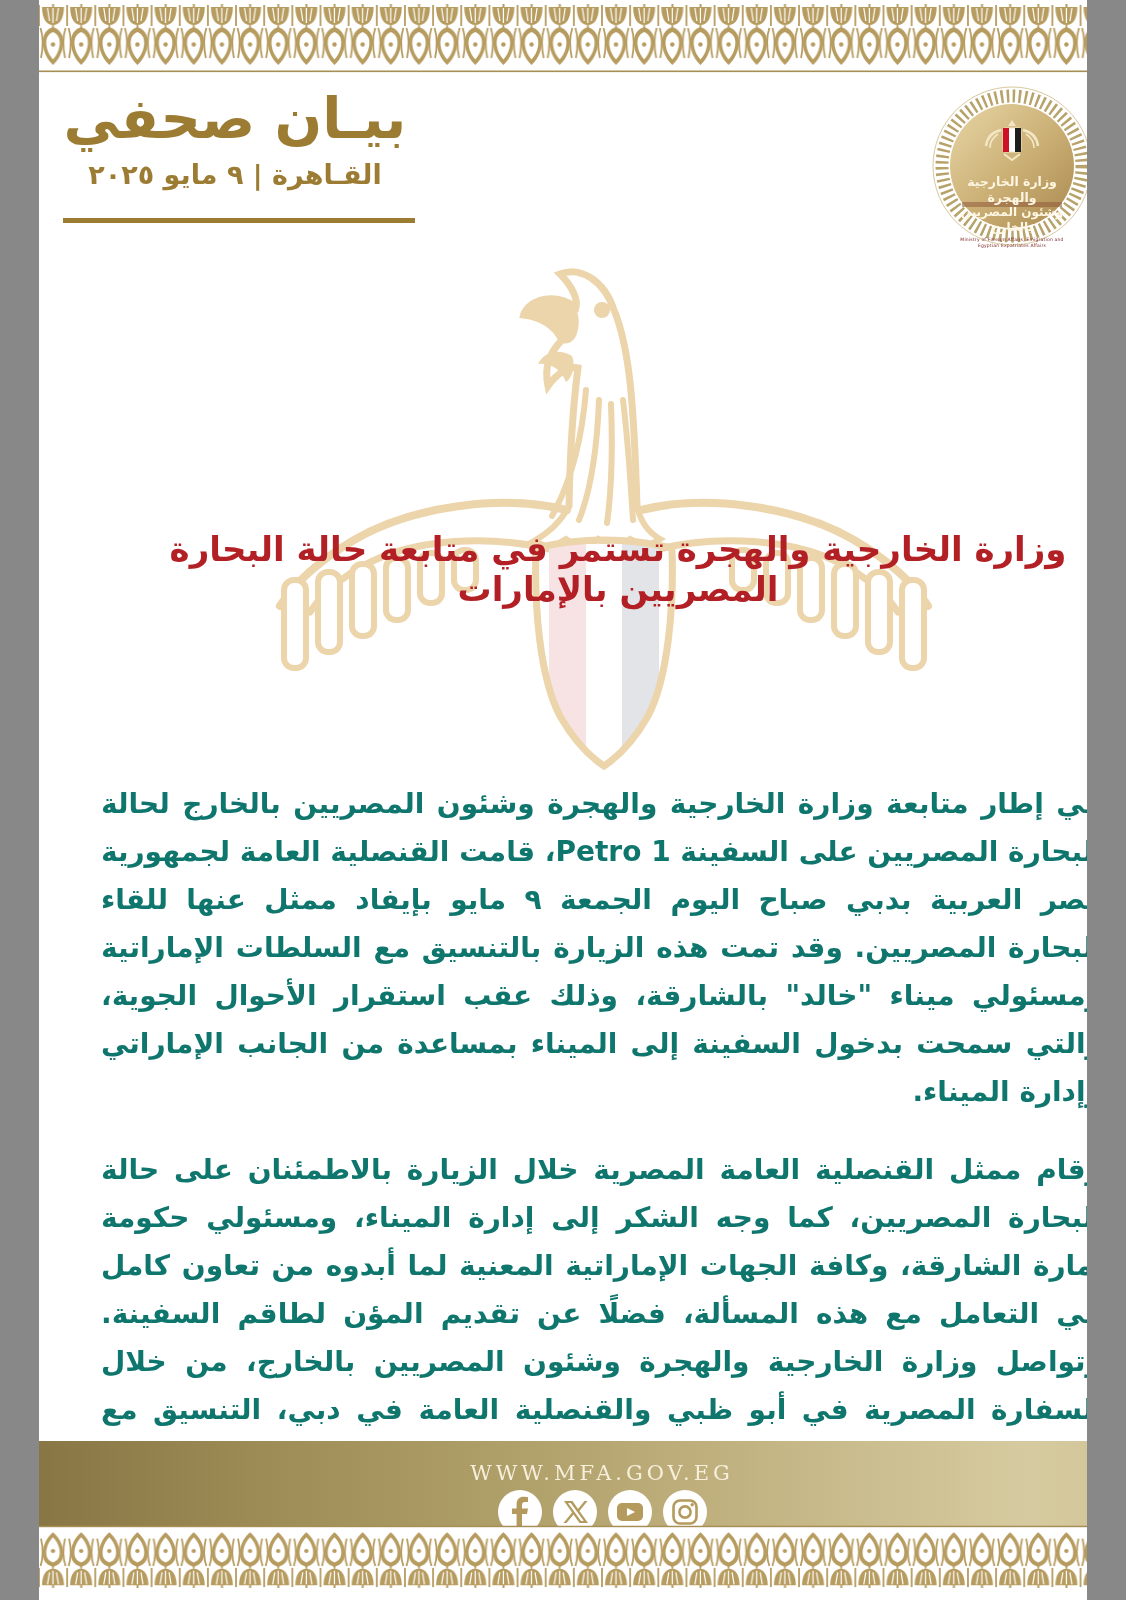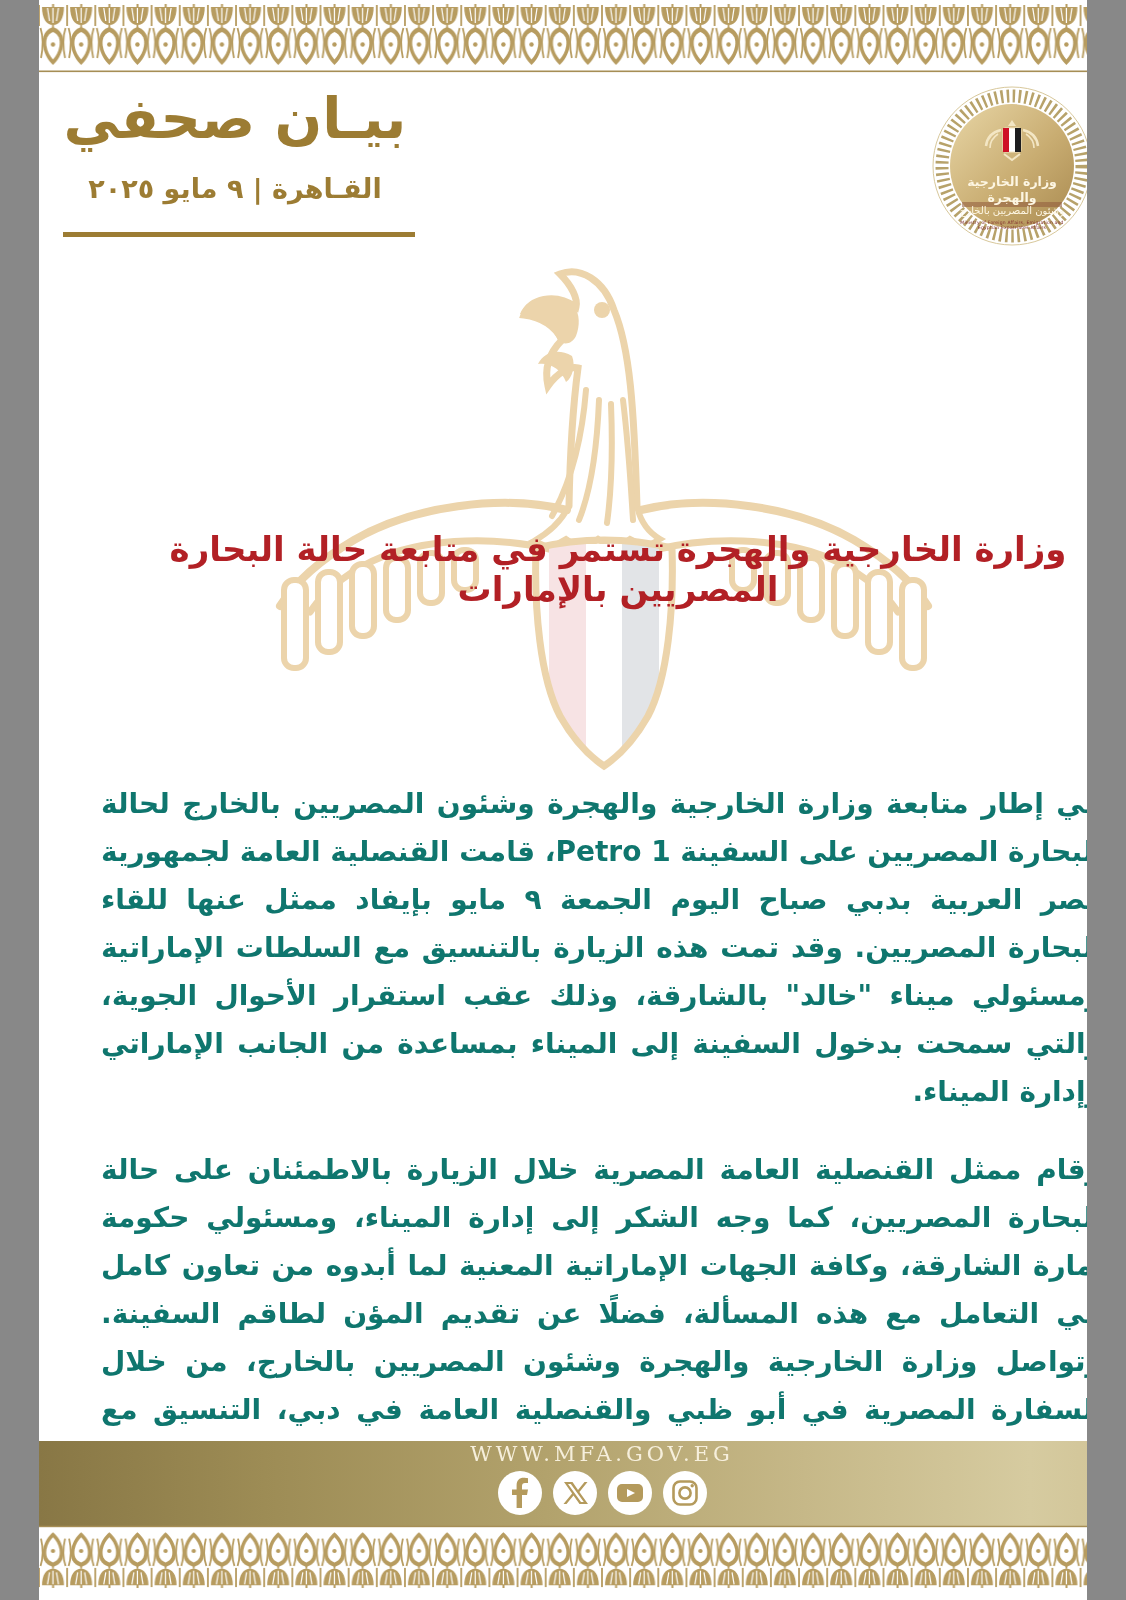--- a/index.html
+++ b/index.html
@@ -12,31 +12,31 @@
   
   .orn { position:absolute; left:0; width:1126px; height:70px; }
   .orn-top { top:4px; }
   .orn-bottom { top:1524px; height:64px; }
   
   .hdr {
     position:absolute; left:16px; top:86px; width:360px;
     text-align:center; color:#9c7c33; direction:rtl;
   }
   .hdr-title { font-size:56px; font-weight:bold; letter-spacing:1px; }
-  .hdr-date  { font-size:27px; font-weight:bold; margin-top:22px; }
+  .hdr-date  { font-size:27px; font-weight:bold; margin-top:8px; }
   .hdr-rule  { margin-top:28px; height:5px; background:#9c7c33; width:352px; }
   
   .seal { position:absolute; left:893px; top:86px; width:160px; height:160px; }
   .seal svg { position:absolute; left:0; top:0; }
   .seal-text {
     position:absolute; left:20px; top:88px; width:120px; text-align:center;
     direction:rtl; color:#fdf6e3; line-height:1.25; pointer-events:none;
   }
   .seal-name { font-size:12.5px; font-weight:bold;text-align:center; }
-  .seal-sub  { font-size:10px; font-weight:normal; }
+  .seal-sub  { font-size:12px; font-weight:bold; }
   .seal-en   { font-size:4.5px; color:#7e2a2a; margin-top:2px; letter-spacing:.2px; }
   
   .watermark { position:absolute; left:225px; top:248px; width:680px; height:525px; }
   
   .headline {
     position:absolute; left:16px; top:529px; width:1126px; text-align:center;
     direction:rtl; color:#b22025; font-weight:bold; font-size:34px;
   }
   .headline .hl2 { }
   
@@ -47,21 +47,21 @@
   }
   .bodytext p + p { margin-top:30px; }
   
   .footer-band {
     position:absolute; left:0; top:1441px; width:1126px; height:85px;
     background:linear-gradient(90deg,#887745 0%,#9d8c55 20%,#b2a26c 45%,
                #c6b888 68%,#d6cba0 88%,#cec092 100%);
     text-align:center;
   }
   .site {
-    display:inline-block; margin-top:1px; color:#f6efdc;
+    display:inline-block; margin-top:20px; color:#f6efdc;
     font-family:"DejaVu Serif", serif; font-size:21px; letter-spacing:4px;
   }
   .socials { margin-top:4px; display:flex; justify-content:center; gap:9px; }
   .soc { width:46px; height:46px; cursor:pointer; }
 </style>
 </head>
 <body>
 
 <div class="page">
 

